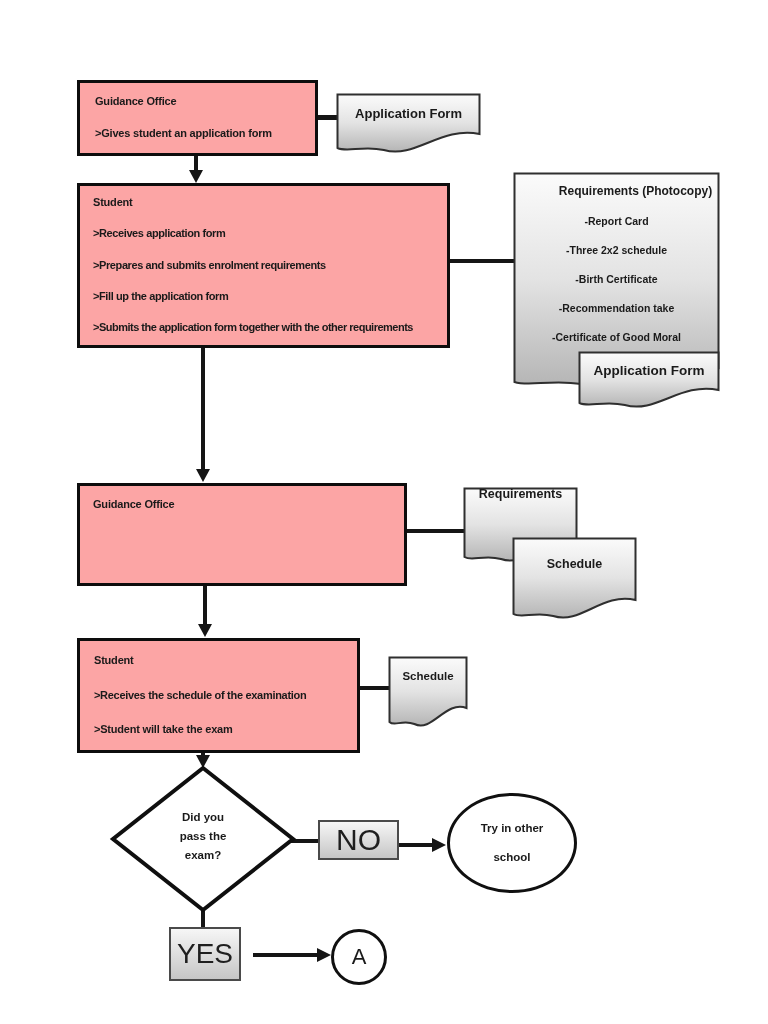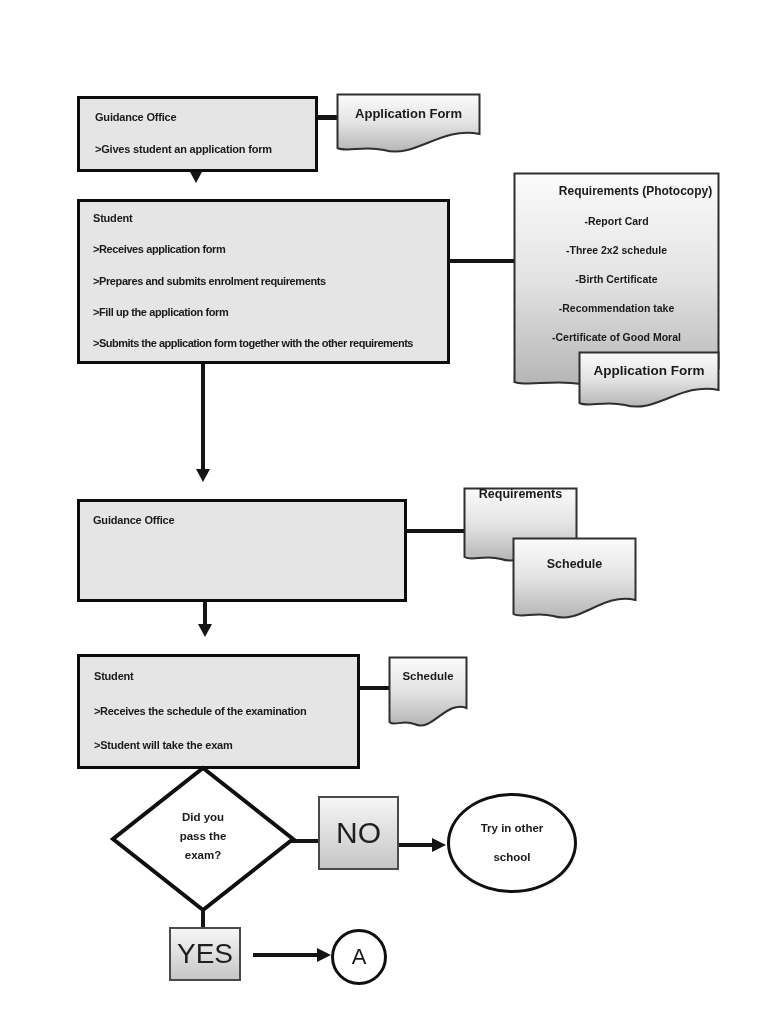--- a/index.html
+++ b/index.html
@@ -10,22 +10,22 @@
   }
   
   .hline,.vline{position:absolute;background:#151515;}
   .arrow-down{position:absolute;width:0;height:0;
     border-left:7px solid transparent;border-right:7px solid transparent;
     border-top:13px solid #151515;}
   .arrow-right{position:absolute;width:0;height:0;
     border-top:7px solid transparent;border-bottom:7px solid transparent;
     border-left:14px solid #151515;}
   
-  .pbox{position:absolute;background:#e5e5e5;border:3px solid #0d0d0d;box-sizing:border-box;
-    display:flex;flex-direction:column;justify-content:space-between;z-index:2;margin-top:16px;}
+  .pbox{position:absolute;background:#fca5a5;border:3px solid #0d0d0d;box-sizing:border-box;
+    display:flex;flex-direction:column;justify-content:space-between;z-index:2;}
   .bline{font-size:11px;font-weight:700;letter-spacing:-0.2px;white-space:nowrap;line-height:1.25;}
   
   .doc{position:absolute;z-index:3;}
   .doc svg.docshape{position:absolute;left:0;top:0;width:100%;height:100%;overflow:visible;}
   .doclabel{position:relative;z-index:1;text-align:center;font-weight:700;font-size:12.5px;}
   .docbody{position:relative;z-index:1;display:flex;flex-direction:column;align-items:center;}
   .doctitle{font-size:12px;font-weight:700;margin-top:12px;padding-left:38px;}
   .docitem{font-size:10.5px;font-weight:700;margin-top:17px;}
   
   .diamond-wrap{position:absolute;z-index:2;}
@@ -164,21 +164,21 @@
     <svg width="188" height="150" viewBox="0 0 188 150">
       <polygon points="94,4 184,75 94,146 4,75" fill="#ffffff" stroke="#0f0f0f" stroke-width="4" stroke-linejoin="miter"></polygon>
     </svg>
   </div>
   <div class="diamond-text" style="left:148px;top:808px;width:110px">
     <div>Did you</div>
     <div>pass the</div>
     <div>exam?</div>
   </div>
 
-  <div class="badge" style="left:318px;top:796px;width:81px;height:74px">
+  <div class="badge" style="left:318px;top:820px;width:81px;height:40px">
     <span>NO</span>
   </div>
   <div class="badge" style="left:169px;top:927px;width:72px;height:54px;font-size:28px">
     <span>YES</span>
   </div>
 
   <div class="ellipse" style="left:447px;top:793px;width:130px;height:100px">
     <div>Try in other</div>
     <div>school</div>
   </div>

